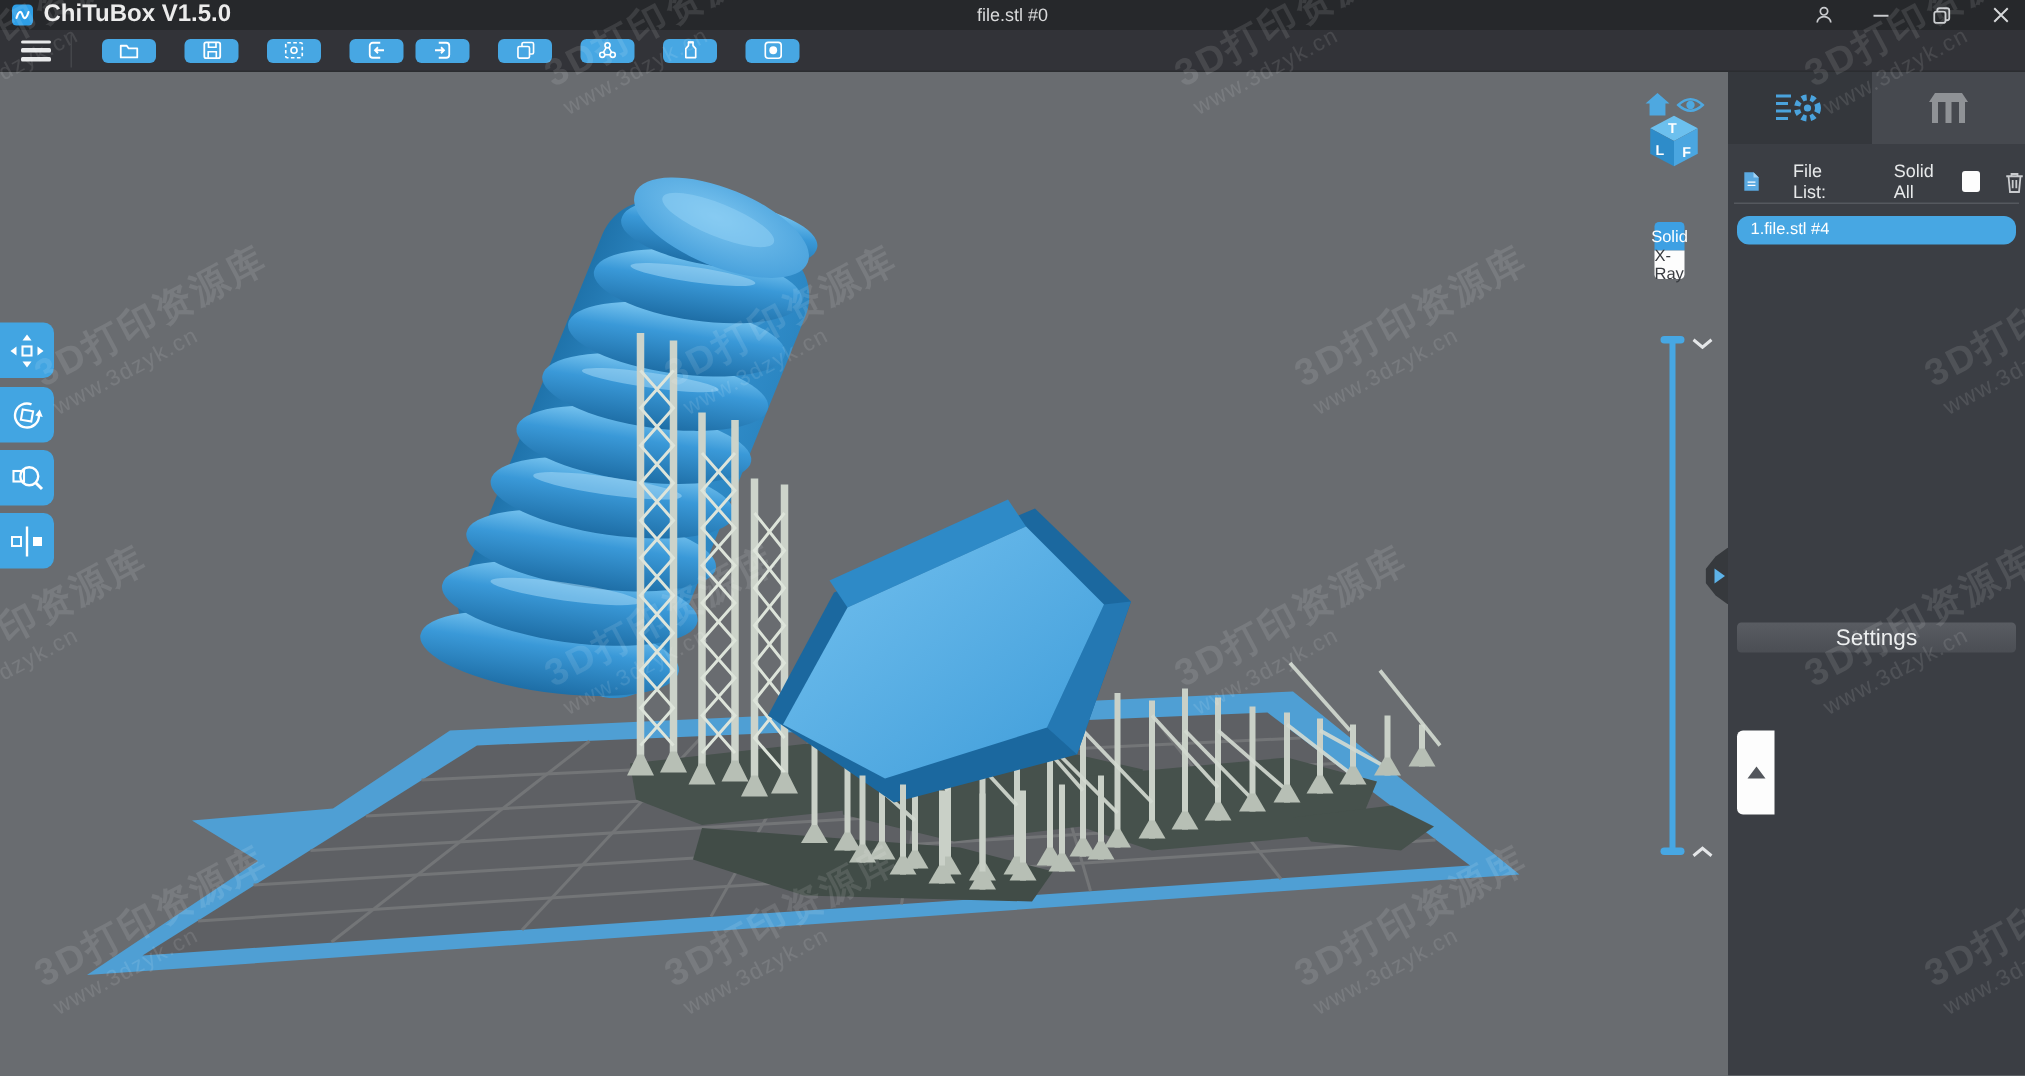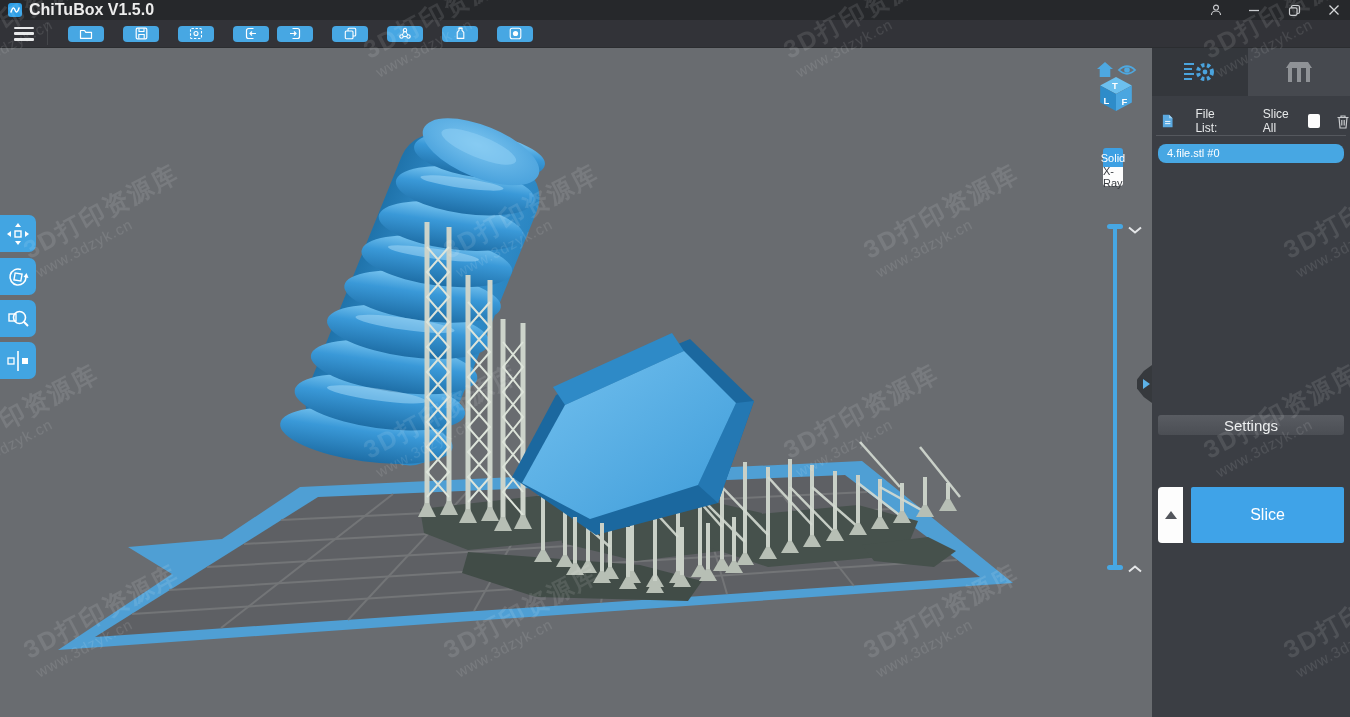--- a/index.html
+++ b/index.html
@@ -57,20 +57,21 @@
 </head>
 <body>
 
 <div class="titlebar">
   <div class="appicon">
     <svg width="10" height="8" viewBox="0 0 10 8">
         <path d="M1 6 C2.5 1,4 1,5 4 C6 7,7.5 7,9 2" stroke="#fff" stroke-width="1.4" fill="none" stroke-linecap="round"></path>
       </svg>
   </div>
   <span class="apptitle">ChiTuBox V1.5.0</span>
+  <span class="wintitle">file.stl #0</span>
   <span class="tbicon" style="right:126px">
     <svg width="14" height="14" viewBox="0 0 16 16">
         <circle cx="8" cy="5.2" r="2.8" stroke="#c9cbce" stroke-width="1.3" fill="none"></circle>
         <path d="M2.8 13.8 a5.2 4.6 0 0 1 10.4 0" stroke="#c9cbce" stroke-width="1.3" fill="none"></path>
       </svg>
   </span>
   <span class="tbicon" style="right:88px">
     <svg width="12" height="12" viewBox="0 0 12 12">
         <line x1="1" y1="6.5" x2="11" y2="6.5" stroke="#c9cbce" stroke-width="1.3"></line>
       </svg>
@@ -443,39 +444,38 @@
   </div>
 
   <div class="flh">
     <svg width="13" height="16" viewBox="0 0 13 16" style="margin-left:10px">
       <path d="M1 1 h7 l4 4 v10 H1 Z" fill="#5aa9e0"></path>
         <path d="M8 1 v4 h4 Z" fill="#a3d2f1"></path>
       <line x1="3.5" y1="8.5" x2="9.5" y2="8.5" stroke="#fff" stroke-width="1"></line>
         <line x1="3.5" y1="11" x2="9.5" y2="11" stroke="#fff" stroke-width="1"></line>
     </svg>
     <span class="lbl" style="margin-left:22px">File List:</span>
-    <span class="lbl" style="margin-left:28px">Slice All</span>
+    <span class="lbl" style="margin-left:28px">Solid All</span>
     <span class="checkbox" style="margin-left:8px"></span>
     <span style="margin-left:16px;display:flex">
       <svg width="14" height="15" viewBox="0 0 14 15">
           <path d="M1.5 3.5 H12.5 M5 3.5 V2 h4 v1.5 M3 3.5 L4 14 h6 L11 3.5 M5.8 6 v5.5 M8.2 6 v5.5" stroke="#c9cbce" stroke-width="1.2" fill="none"></path>
         </svg>
     </span>
   </div>
   <div class="fdivider"></div>
 
-  <div class="fitem">4.file.stl #0</div>
+  <div class="fitem">1.file.stl #4</div>
 
   <div class="settings">Settings</div>
 
   <div class="slicerow">
     <div class="sliceup">
         <i></i>
       </div>
-    <div class="slice">Slice</div>
   </div>
 </div>
 
 <div class="wmlayer">
     <div class="wm" style="left: -60px; top: -5px;">
       <span class="l1">3D打印资源库</span>
       <span class="l2">www.3dzyk.cn</span>
     </div>
     <div class="wm" style="left: 360px; top: -5px;">
       <span class="l1">3D打印资源库</span>

